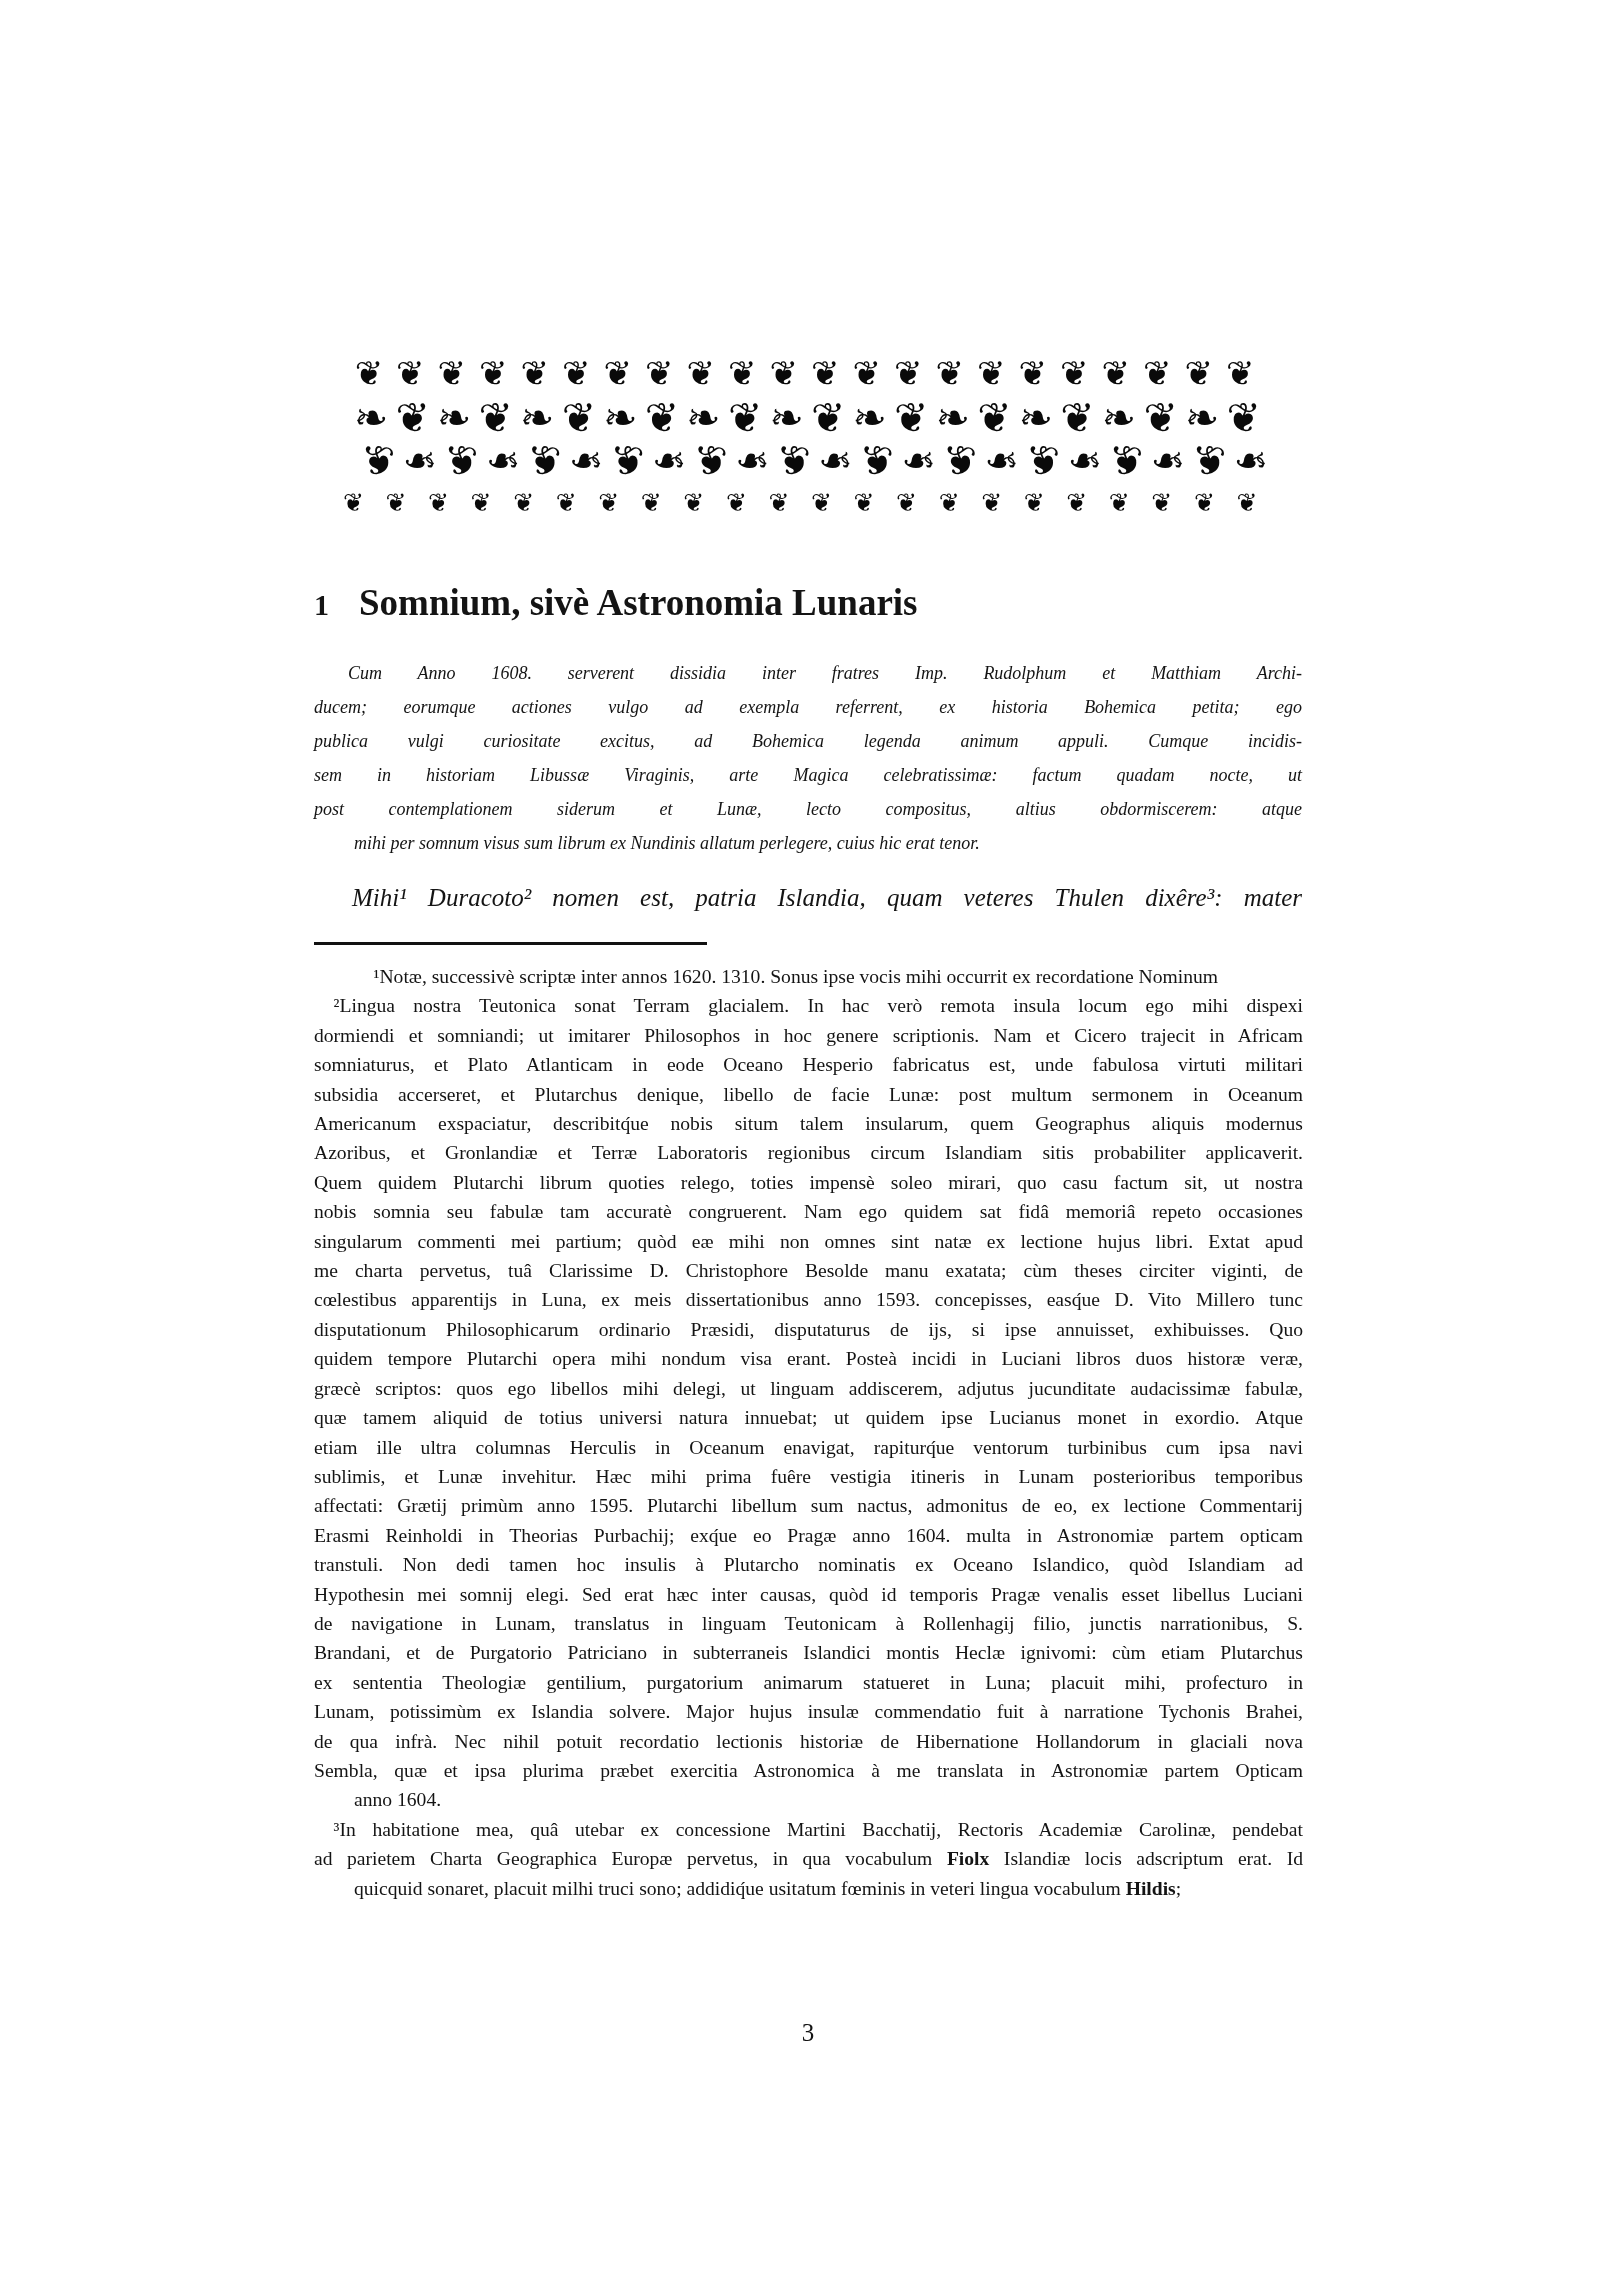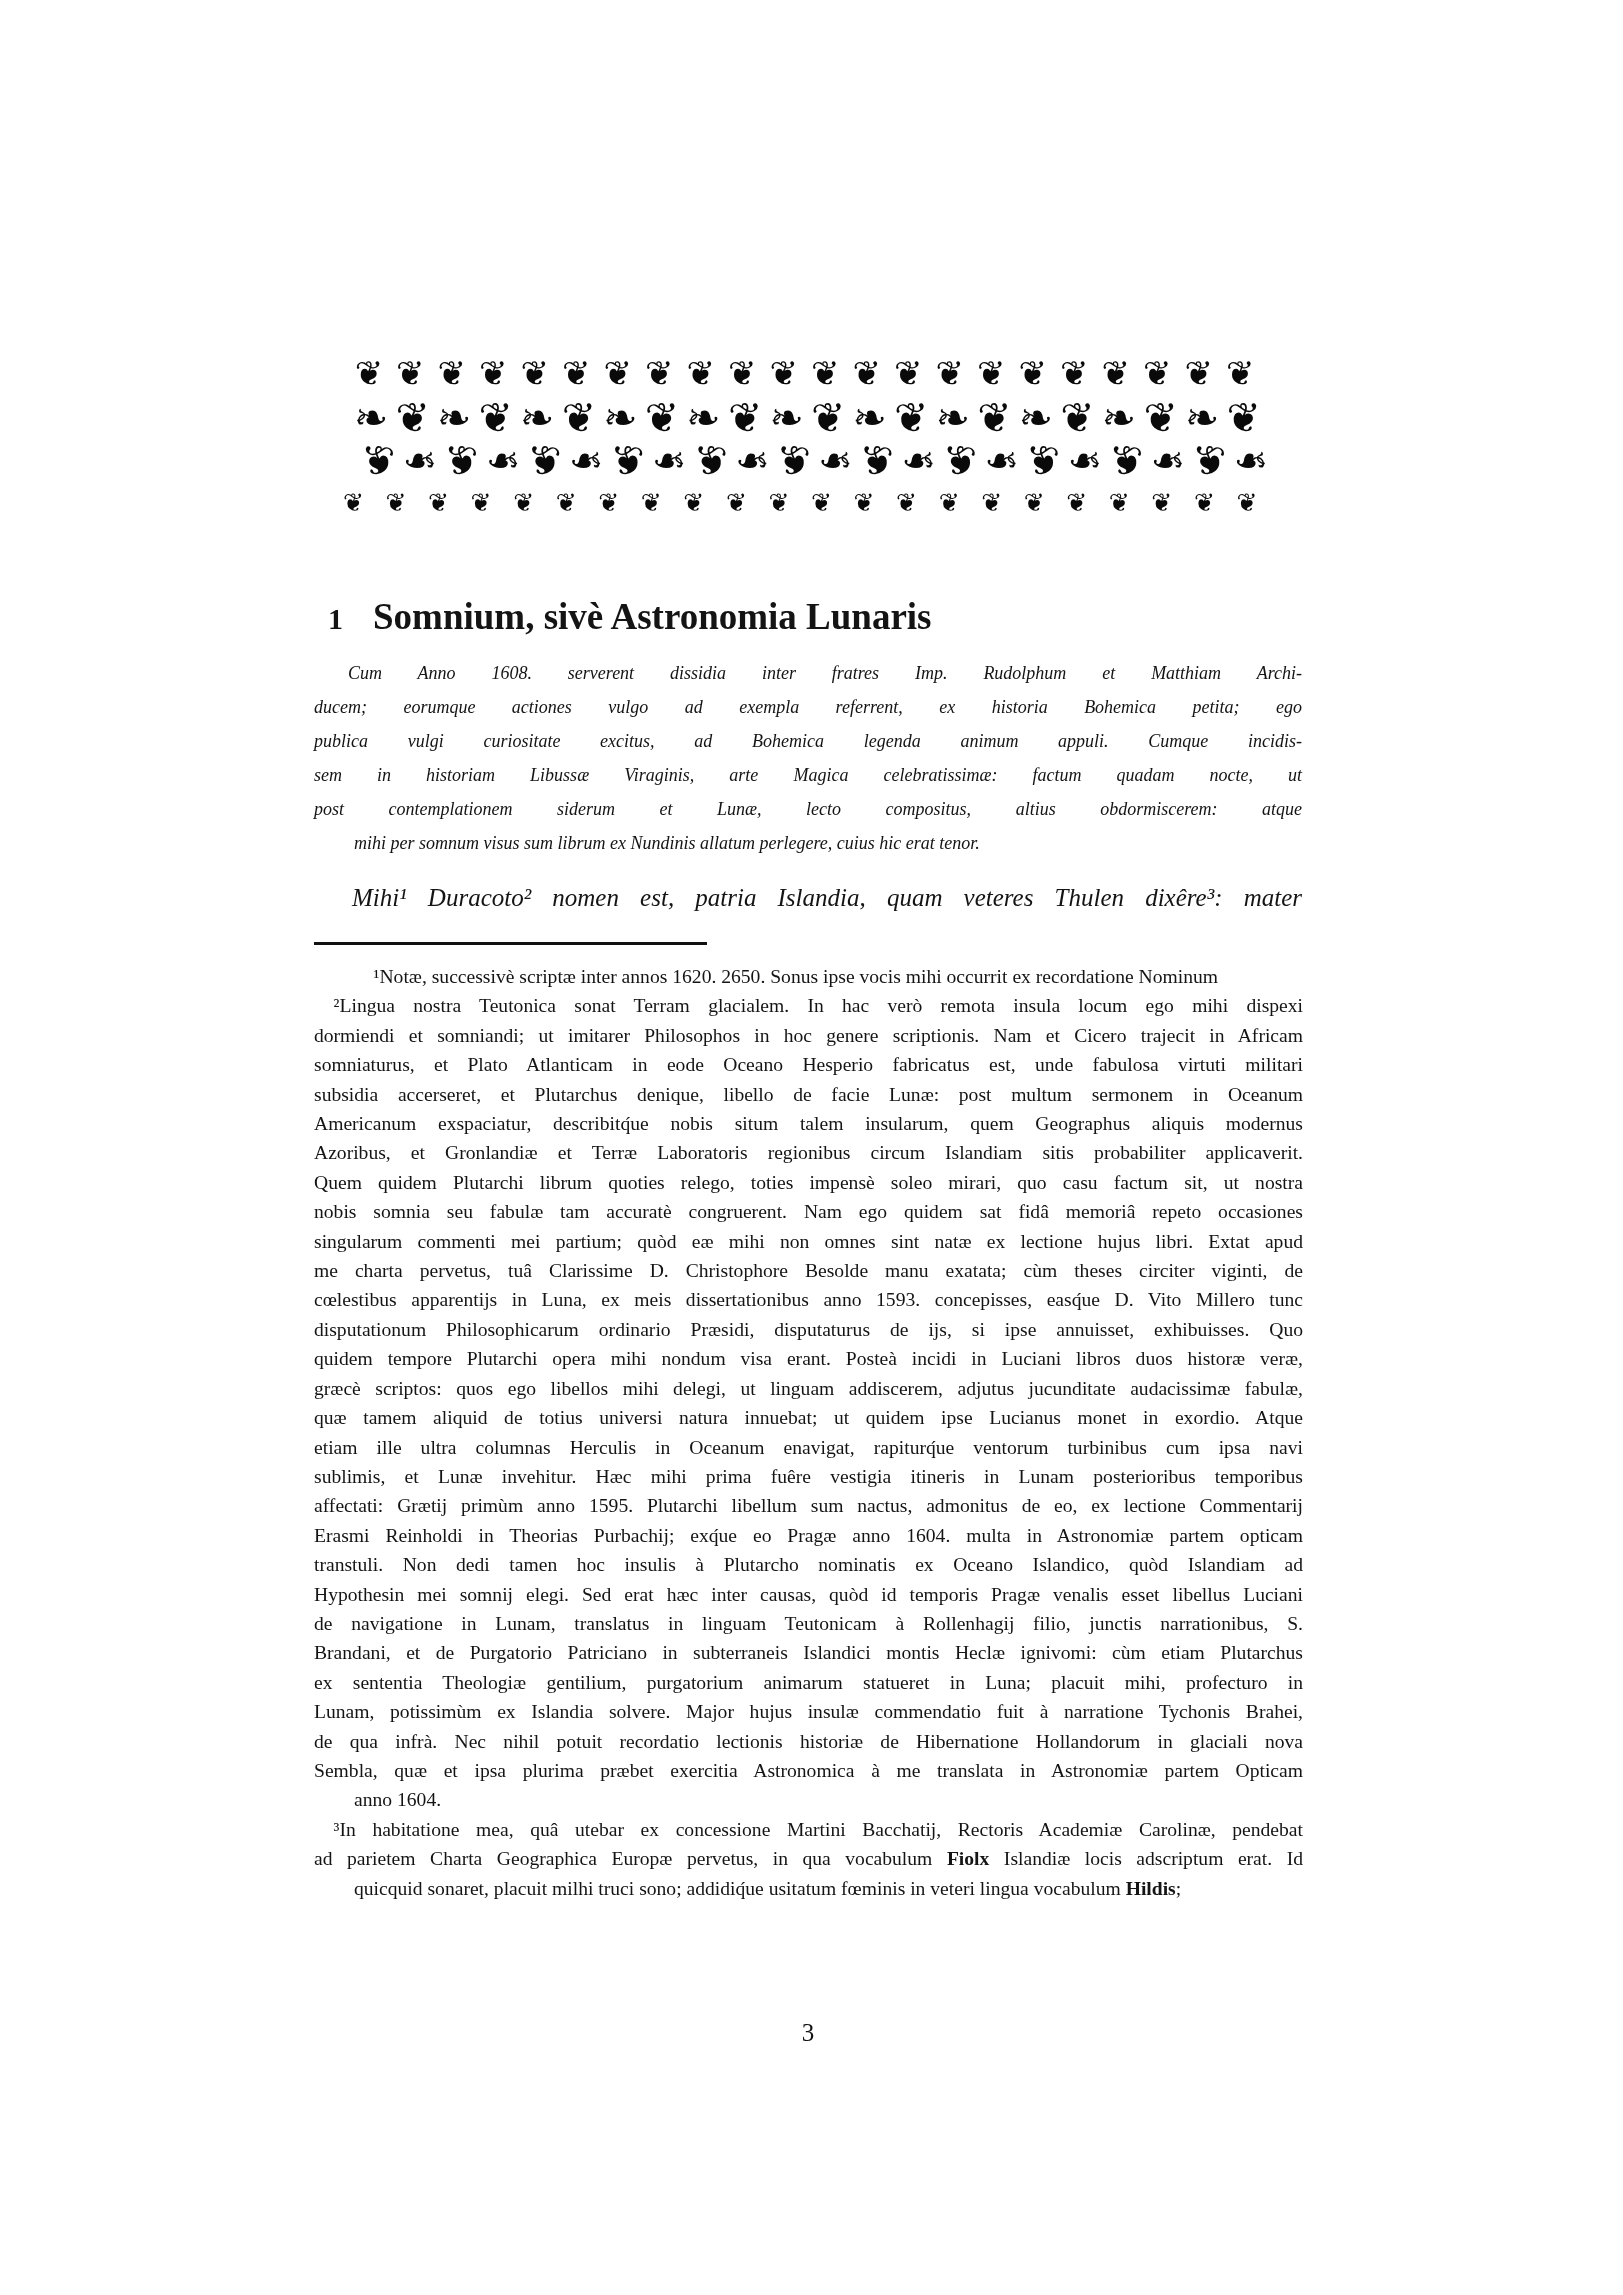--- a/index.html
+++ b/index.html
@@ -35,21 +35,21 @@
   .orn.r2 { font-size: 41px; line-height: 43px; letter-spacing: 7.2px; }
   .orn.r3 { font-size: 41px; line-height: 43px; letter-spacing: 7.2px; transform: scaleX(-1); }
   .orn.r4 { font-size: 25px; line-height: 39px; letter-spacing: 21.6px; }
 
   
   .heading {
     position: absolute;
     left: 314px;
     top: 581px;
     width: 988px;
-    margin: 14px;
+    margin: 0;
     font-weight: bold;
     white-space: nowrap;
   }
   .secnum {
     font-size: 30px;
     margin-right: 30px;
   }
   .sectitle {
     font-size: 37px;
   }
@@ -134,21 +134,21 @@
       <div class="line">post contemplationem siderum et Lunæ, lecto compositus, altius obdormiscerem: atque</div>
       <div class="line">mihi per somnum visus sum librum ex Nundinis allatum perlegere, cuius hic erat tenor.</div>
     </div>
 
   <div class="italic-line">Mihi¹ Duracoto² nomen est, patria Islandia, quam veteres Thulen dixêre³: mater</div>
 
   <div class="fnrule"></div>
 
   <div class="footnotes">
     <div class="para fnp">
-        <div class="line">¹Notæ, successivè scriptæ inter annos 1620. 2650. Sonus ipse vocis mihi occurrit ex recordatione Nominum</div>
+        <div class="line">¹Notæ, successivè scriptæ inter annos 1620. 1310. Sonus ipse vocis mihi occurrit ex recordatione Nominum</div>
       </div>
     <div class="para fnp">
         <div class="line">²Lingua nostra Teutonica sonat Terram glacialem. In hac verò remota insula locum ego mihi dispexi</div>
         <div class="line">dormiendi et somniandi; ut imitarer Philosophos in hoc genere scriptionis. Nam et Cicero trajecit in Africam</div>
         <div class="line">somniaturus, et Plato Atlanticam in eode Oceano Hesperio fabricatus est, unde fabulosa virtuti militari</div>
         <div class="line">subsidia accerseret, et Plutarchus denique, libello de facie Lunæ: post multum sermonem in Oceanum</div>
         <div class="line">Americanum exspaciatur, describitq́ue nobis situm talem insularum, quem Geographus aliquis modernus</div>
         <div class="line">Azoribus, et Gronlandiæ et Terræ Laboratoris regionibus circum Islandiam sitis probabiliter applicaverit.</div>
         <div class="line">Quem quidem Plutarchi librum quoties relego, toties impensè soleo mirari, quo casu factum sit, ut nostra</div>
         <div class="line">nobis somnia seu fabulæ tam accuratè congruerent. Nam ego quidem sat fidâ memoriâ repeto occasiones</div>

